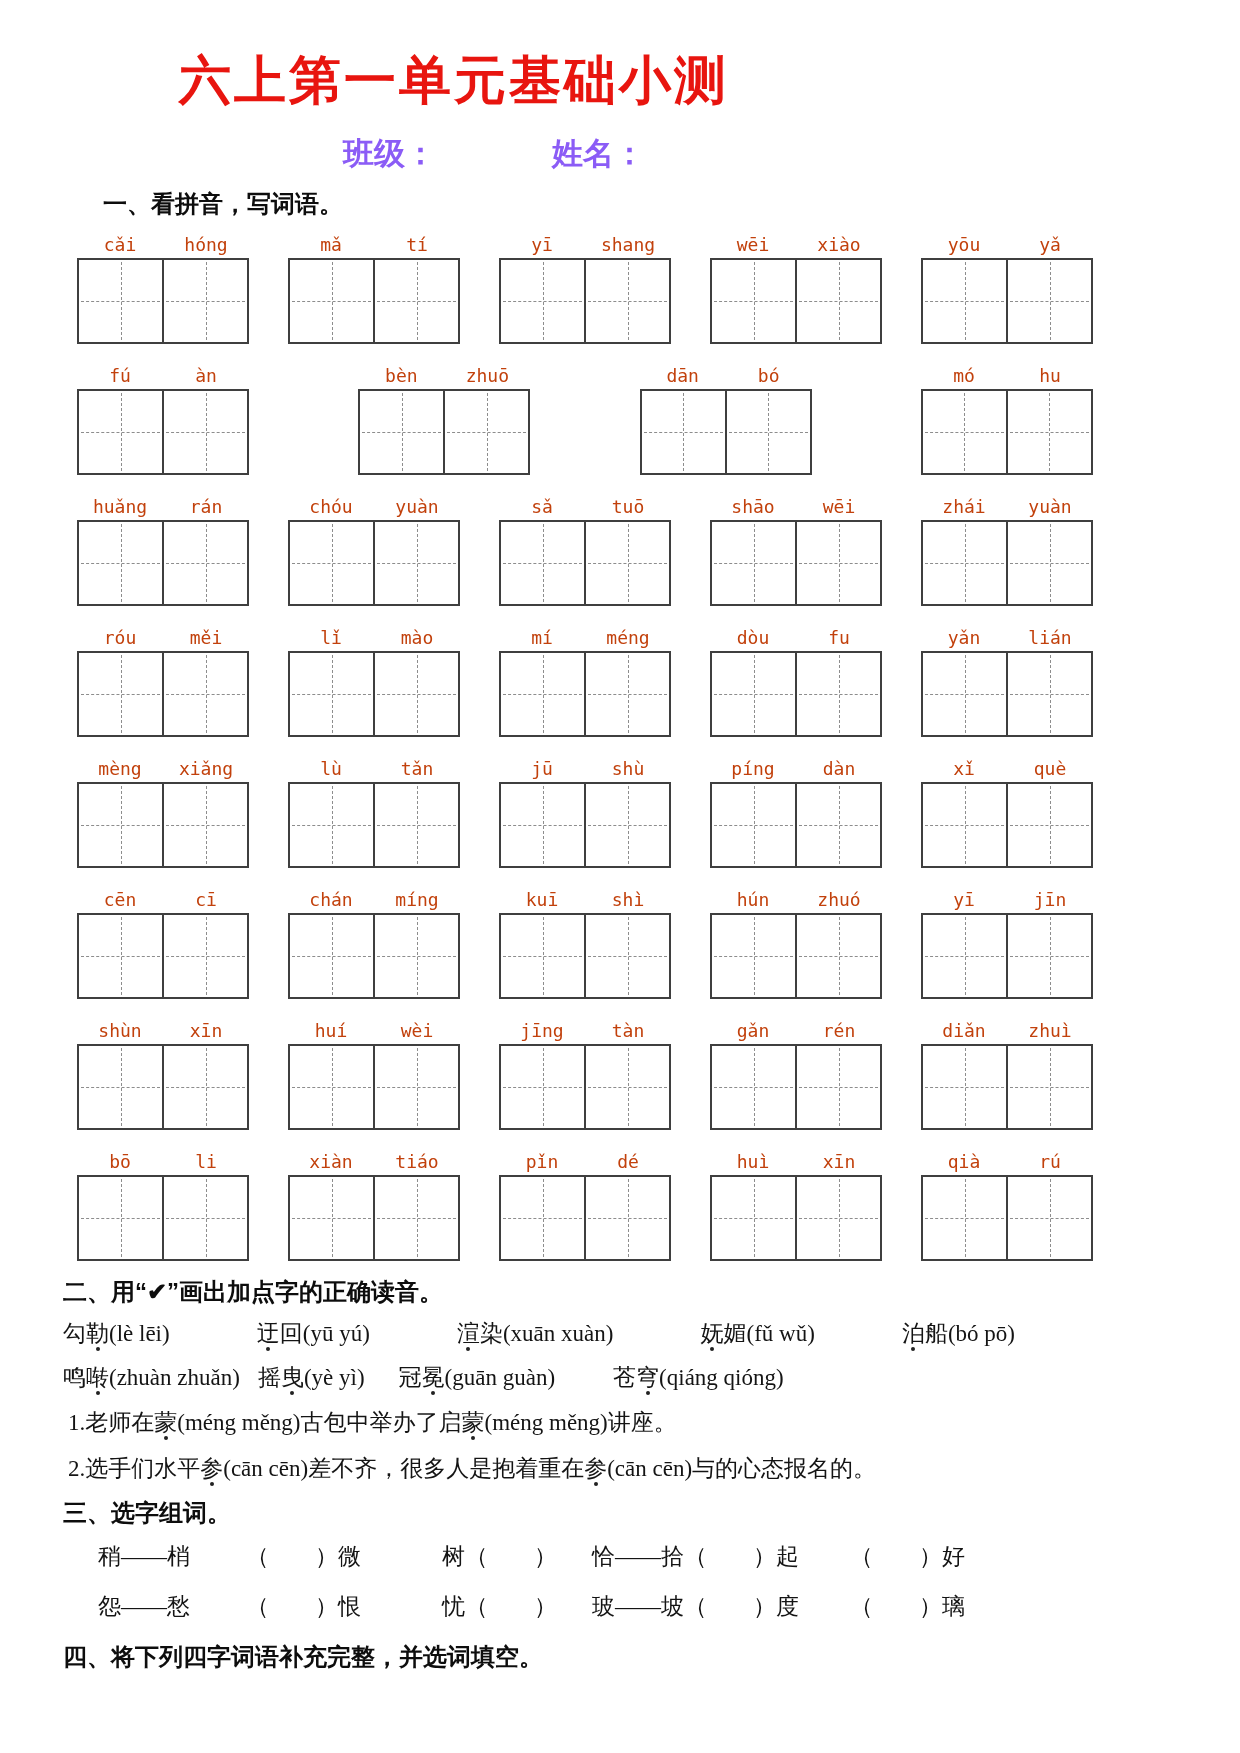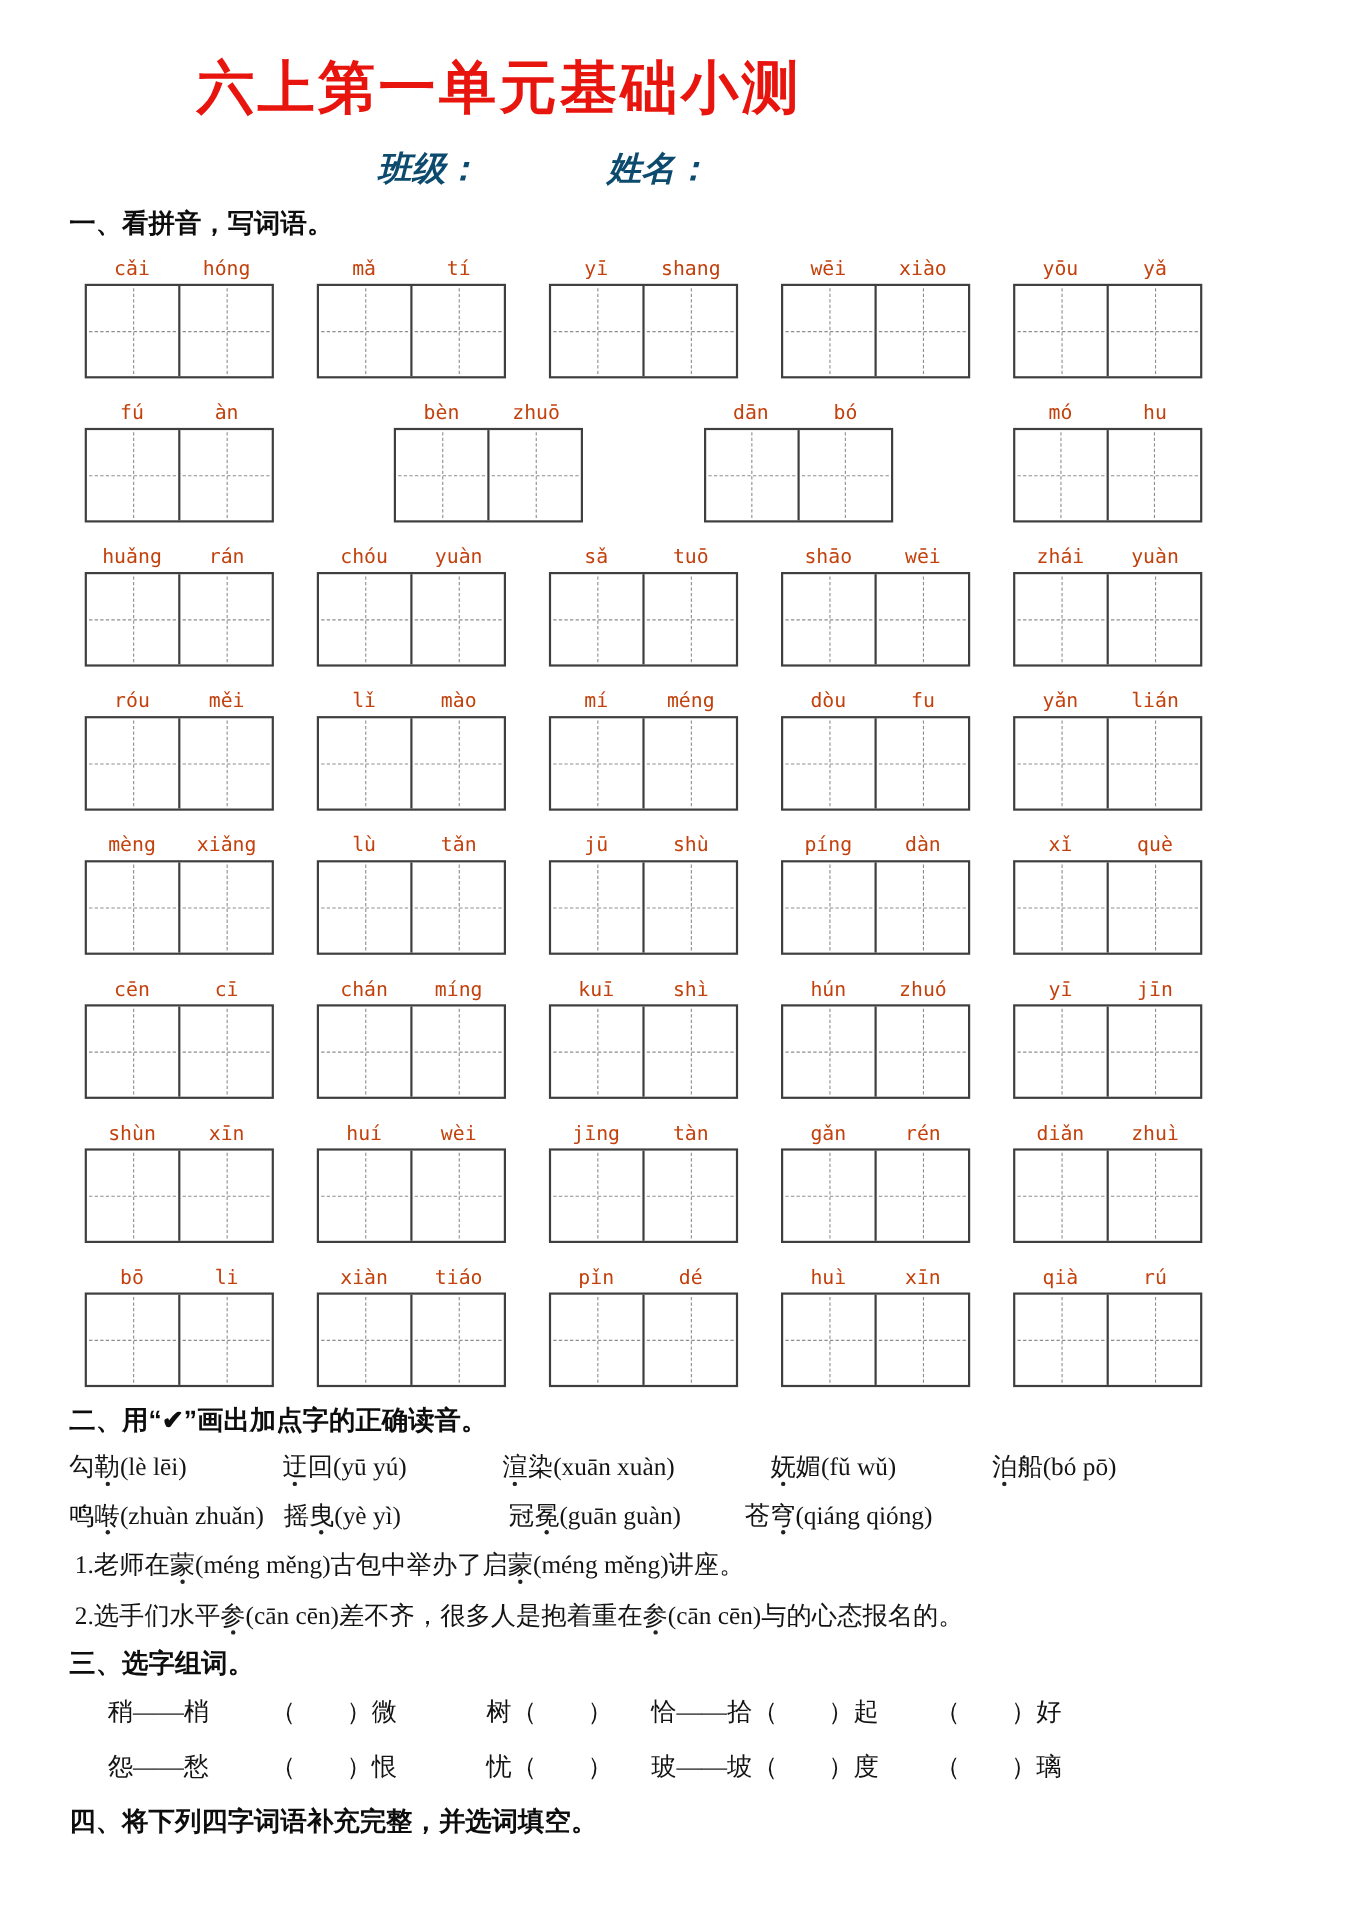--- a/index.html
+++ b/index.html
@@ -19,31 +19,30 @@
     font-size: 52px;
     font-weight: 900;
     letter-spacing: 3px;
     line-height: 1.1;
     margin-bottom: 26px;
     font-family: "Liberation Sans", sans-serif;
   }
   .name-line {
     display: flex; justify-content: center; gap: 116px;
     transform: translateX(-60px);
-    color: #0c4a6e;
+    color: #8b5cf6;
     font-size: 31px; font-weight: bold; line-height: 1.2;
     margin-bottom: 16px;
-    font-style: italic;
   }
   .sec-heading {
     font-size: 24px; font-weight: bold; color: #0d0d0d;
     line-height: 1.3;
     font-family: "Liberation Sans", sans-serif;
   }
-  #heading-1 { margin-bottom: 8px; }
+  #heading-1 { margin-bottom: 8px; margin-left: 40px; }
   #heading-2 { margin-top: 6px; margin-bottom: 10px; }
   #heading-3 { margin-bottom: 12px; }
   #heading-4 { margin-top: 2px; }
 
   
   .grid { margin-left: 14px; width: 1016px; }
   .grid-row { display: flex; justify-content: space-between; margin-bottom: 15px; }
   .word-cell { width: 172px; }
   .pinyin {
     display: flex; align-items: flex-end;
@@ -66,21 +65,21 @@
   .wcell::after {
     content: ''; position: absolute; left: 2px; right: 2px; top: 50%;
     border-top: 1px dashed #8d8d8d;
   }
 
   
   .serif-text { font-family: "Liberation Serif", serif; font-size: 23px; color: #141414; }
   .phrase-line { display: flex; line-height: 1.5; margin-bottom: 10px; }
   .pl1 { justify-content: space-between; width: 952px; }
   .pl2 .phrase:nth-child(1) { margin-right: 18px; }
-  .pl2 .phrase:nth-child(2) { margin-right: 98px; }
+  .pl2 .phrase:nth-child(2) { margin-right: 34px; }
   .pl2 .phrase:nth-child(3) { margin-right: 58px; }
   .phrase { white-space: nowrap; }
   .dotchar { position: relative; }
   .dotchar::after {
     content: ''; position: absolute; left: 50%; bottom: -5px;
     transform: translateX(-50%);
     width: 4px; height: 4px; border-radius: 50%; background: #222;
   }
   .sentence { line-height: 1.5; margin-bottom: 12px; padding-left: 5px; }
   #sentences .sentence:last-child { margin-bottom: 10px; }

